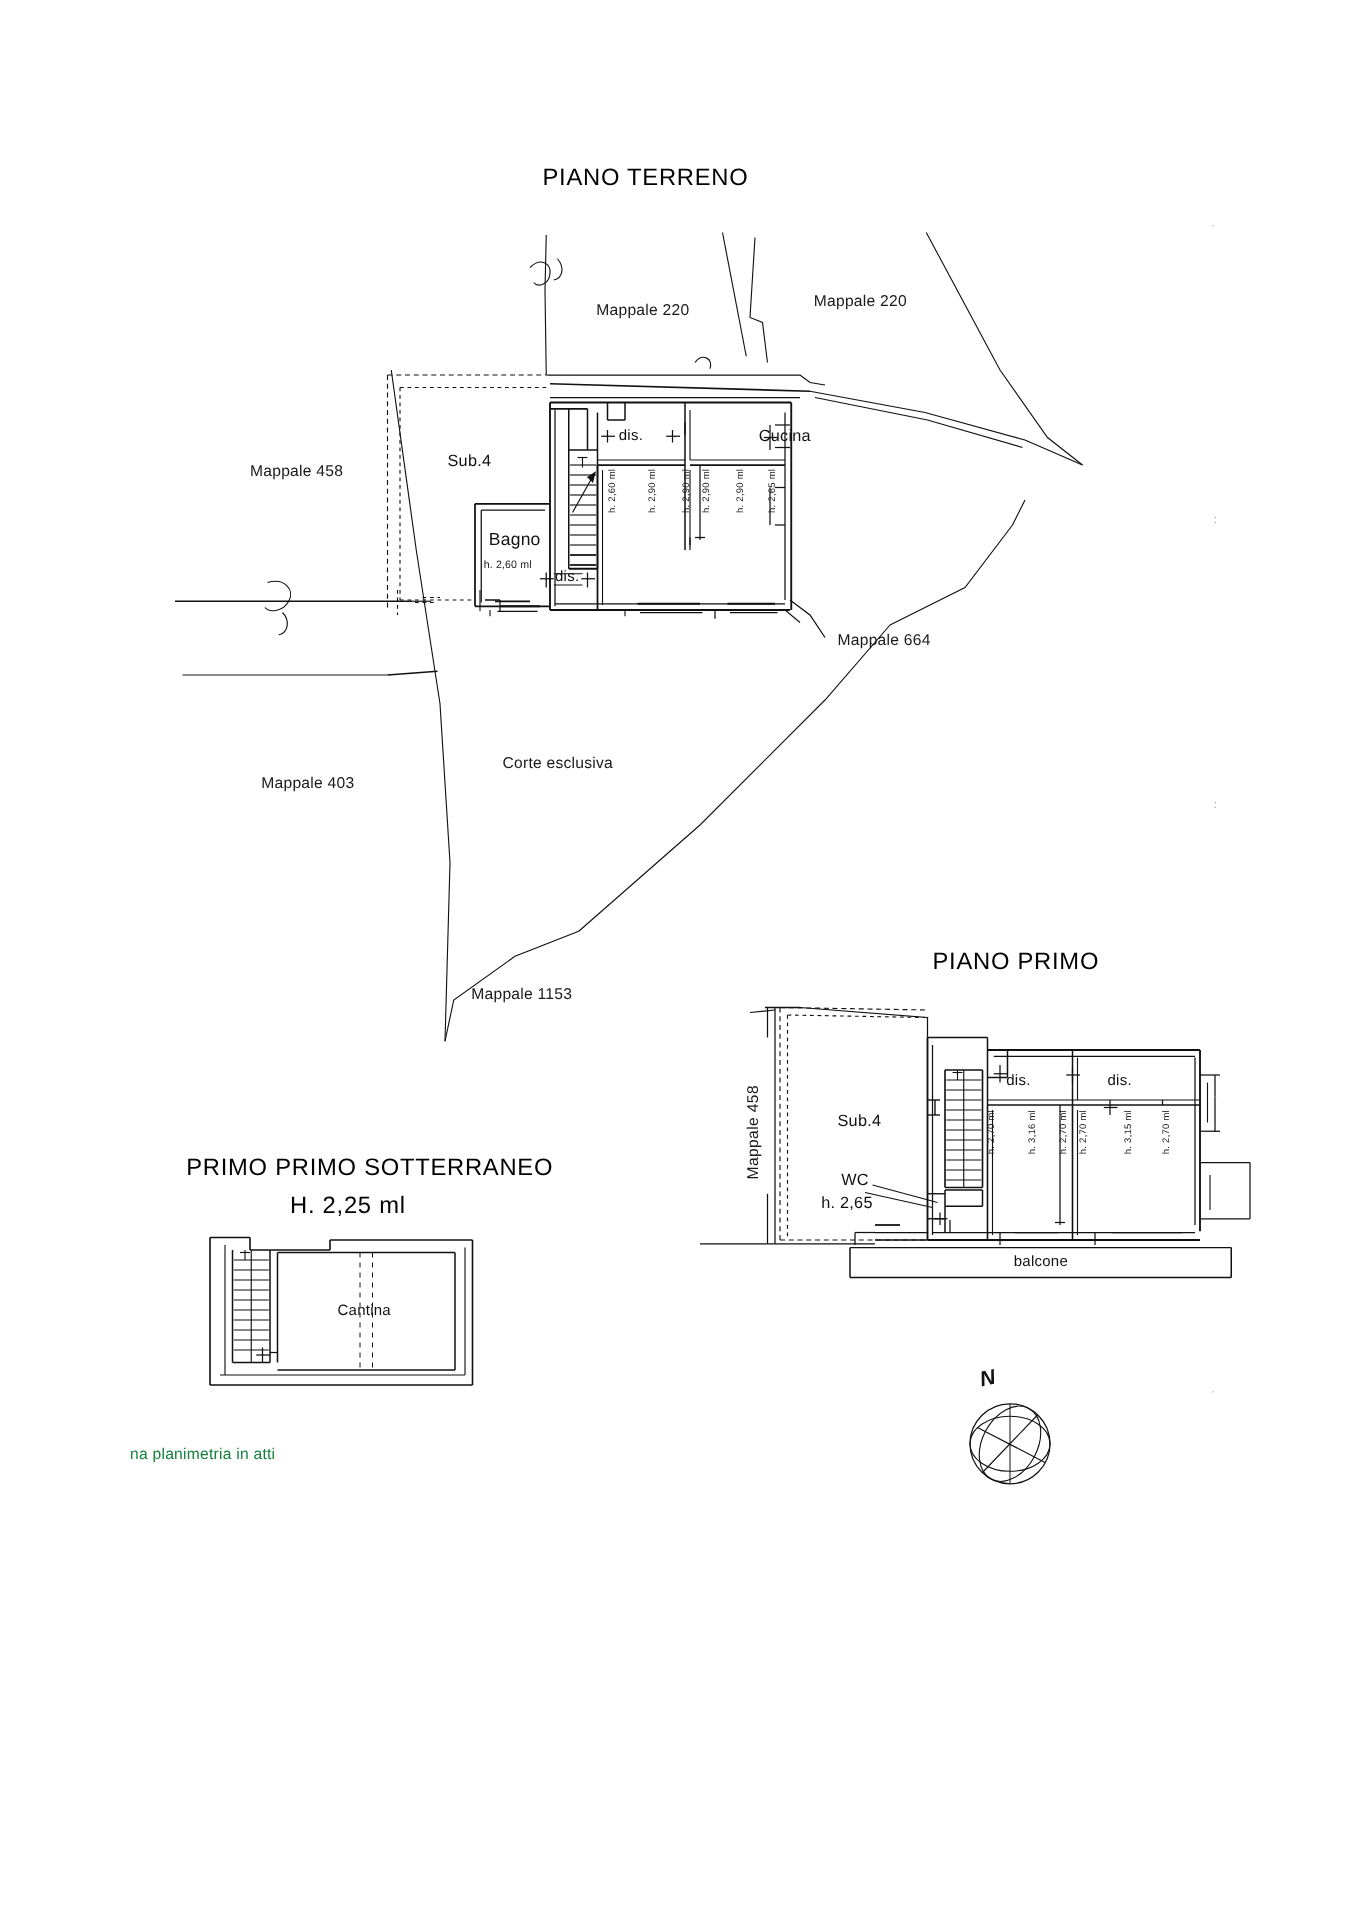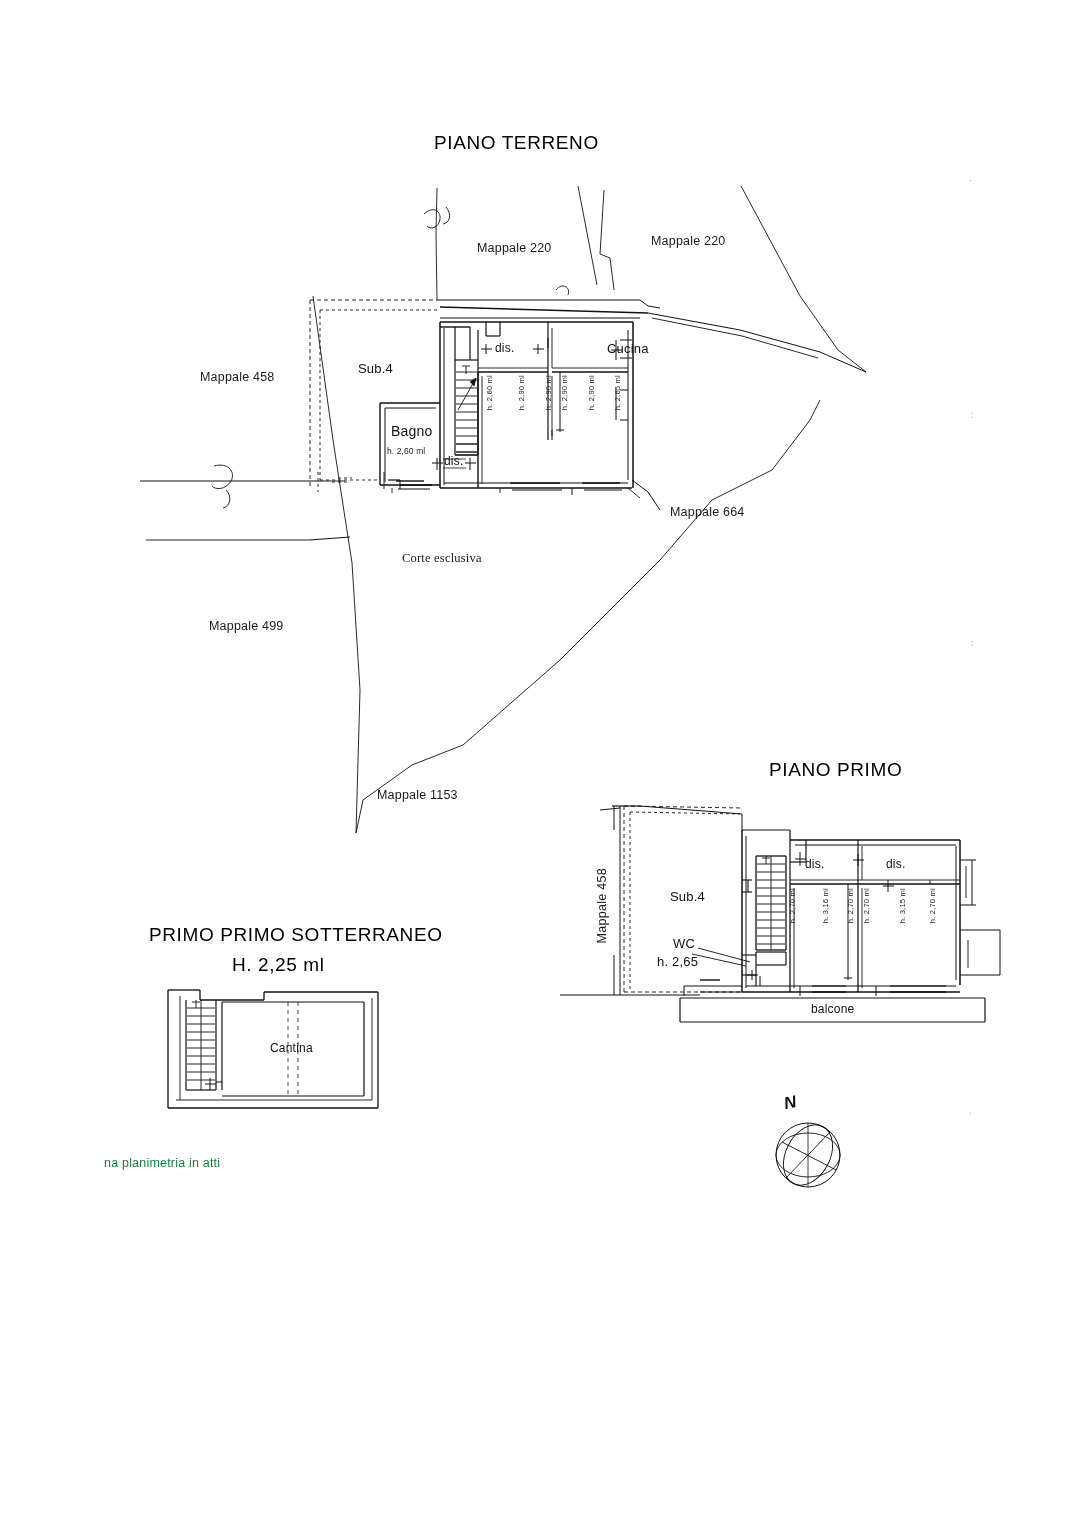--- a/index.html
+++ b/index.html
@@ -400,26 +400,26 @@
 
     </g>
   </svg>
 
   <div class="lbl title-lbl" style="left:434px; top:133px;">PIANO TERRENO</div>
 
   <div class="lbl mappale-lbl" style="left:477px; top:242px;">Mappale 220</div>
   <div class="lbl mappale-lbl" style="left:651px; top:235px;">Mappale 220</div>
   <div class="lbl mappale-lbl" style="left:200px; top:371px;">Mappale 458</div>
   <div class="lbl mappale-lbl" style="left:658px; top:506px;margin-left:12px;">Mappale 664</div>
-  <div class="lbl mappale-lbl" style="left:209px; top:620px;">Mappale 499</div>
+  <div class="lbl mappale-lbl" style="left:209px; top:620px;">Mappale 403</div>
   <div class="lbl mappale-lbl" style="left:377px; top:789px;">Mappale 1153</div>
 
   <div class="lbl room-lbl sub-lbl" style="left:358px; top:362px;">Sub.4</div>
 
-  <div class="lbl mappale-lbl" style="left:402px; top:552px;font-family:Liberation Serif, serif;">Corte esclusiva</div>
+  <div class="lbl mappale-lbl" style="left:402px; top:604px;">Corte esclusiva</div>
 
   <div class="lbl room-lbl" style="left:495px; top:342px; font-size:12px;">dis.</div>
   <div class="lbl room-lbl" style="left:563px; top:342px; font-size:13px;margin-left:44px;">Cucina</div>
   <div class="lbl room-lbl" style="left:391px; top:424px; font-size:14px;">Bagno</div>
   <div class="lbl h-lbl" style="left:387px; top:447px;">h. 2,60 ml</div>
   <div class="lbl room-lbl" style="left:444px; top:455px; font-size:12px;">dis.</div>
 
   <div class="lbl" style="left:486px; top:375px;">
     <span class="vert-h">h. 2,60 ml</span>
   </div>
@@ -432,21 +432,21 @@
   <div class="lbl" style="left:561px; top:375px;">
     <span class="vert-h">h. 2,90 ml</span>
   </div>
   <div class="lbl" style="left:588px; top:375px;">
     <span class="vert-h">h. 2,90 ml</span>
   </div>
   <div class="lbl" style="left:614px; top:375px;">
     <span class="vert-h">h. 2,65 ml</span>
   </div>
 
-  <div class="lbl title-lbl" style="left:746px; top:760px;margin-left:23px;">PIANO PRIMO</div>
+  <div class="lbl title-lbl" style="left:746px; top:760px;">PIANO PRIMO</div>
 
   <div class="lbl" style="left:596px; top:868px;">
     <span class="vert-mappale">Mappale 458</span>
   </div>
 
   <div class="lbl room-lbl sub-lbl" style="left:670px; top:890px;">Sub.4</div>
 
   <div class="lbl room-lbl" style="left:805px; top:858px; font-size:12px;">dis.</div>
   <div class="lbl room-lbl" style="left:886px; top:858px; font-size:12px;">dis.</div>
 

